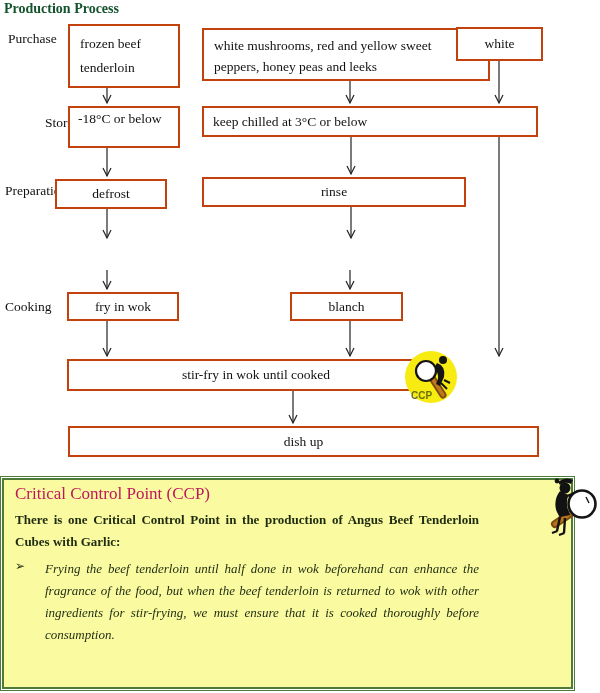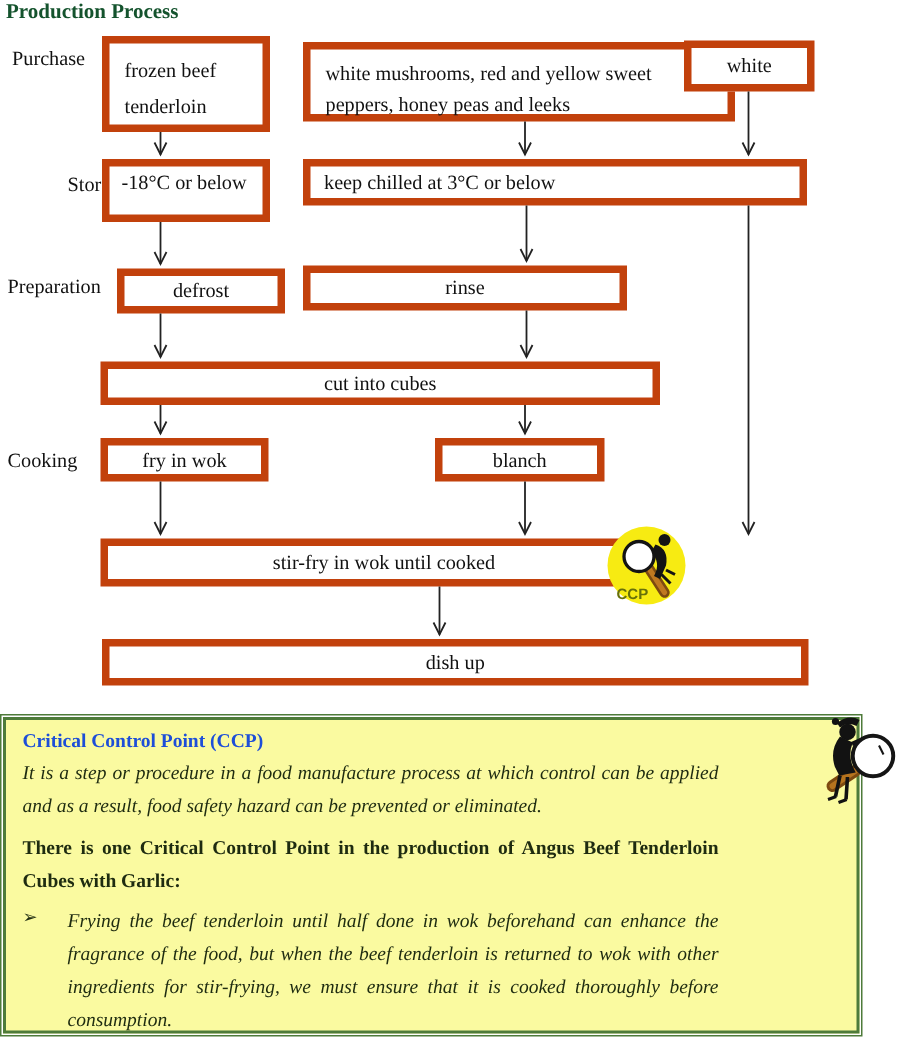--- a/index.html
+++ b/index.html
@@ -1,33 +1,33 @@
 <!DOCTYPE html>
 <html><head>
 <meta charset="utf-8">
 <style>
   html,body{margin:0;padding:0;background:#fff;}
   #page{position:relative;width:600px;height:693px;background:#fff;overflow:hidden;
         font-family:"Liberation Serif",serif;color:#111;}
   .title{position:absolute;left:4px;top:1px;font-size:14px;font-weight:bold;color:#14532d;}
   .stage-label{position:absolute;font-size:13.5px;color:#111;}
-  .fbox{position:absolute;box-sizing:border-box;background:#fff;border:5px solid #c2410c;
+  .fbox{position:absolute;box-sizing:border-box;background:#fff;border:2px solid #c2410c;
         font-size:13.5px;color:#111;}
   .fbox.center{display:flex;align-items:center;justify-content:center;text-align:center;}
   .fbox.leftflex{display:flex;align-items:center;padding-left:9px;padding-right:6px;}
   .fbox.block{padding:6px 10px;line-height:24px;}
   .fbox.block2{padding:5px 10px;line-height:21px;}
   .kf1{text-align:justify;text-align-last:justify;line-height:20px;}
   .kf2{line-height:20px;}
   #arrow-layer{position:absolute;left:0;top:0;pointer-events:none;}
   #ccp-badge{position:absolute;left:404px;top:350px;}
   #note-box{position:absolute;left:2px;top:478px;width:571px;height:211px;box-sizing:border-box;
         background:#FAFAA0;border:2px solid #4E7B3A;outline:1px solid #4E7B3A;outline-offset:1px;
         padding:5px 92px 2px 11px;color:#1E2B10;font-size:13px;}
-  .note-heading{font-weight:bold;font-size:13px;line-height:18px;color:#1d4ed8;}
+  .note-heading{font-weight:normal;font-size:17px;line-height:18px;color:#be185d;}
   .note-def{font-style:italic;line-height:22px;text-align:justify;margin-top:1px;}
   .note-statement{font-weight:bold;line-height:22px;text-align:justify;margin-top:6px;}
   .note-bullet{display:flex;margin-top:5px;}
   .bullet-marker{width:30px;flex:none;font-size:12px;padding-top:1px;}
   .bullet-text{font-style:italic;line-height:22px;text-align:justify;flex:1;}
   #inspector-icon{position:absolute;left:548px;top:474px;}
 </style>
 </head>
 <body>
 
@@ -45,25 +45,24 @@
   <div class="fbox block2" style="left:202px;top:28px;width:288px;height:53px;">white mushrooms, red and yellow sweet peppers, honey peas and leeks</div>
 
   <div class="fbox center" style="left:456px;top:27px;width:87px;height:34px;">white</div>
 
   <div class="fbox" style="left:68px;top:106px;width:112px;height:42px;padding:1px 8px;">
     <div class="kf2">-18°C or below</div>
   </div>
 
   <div class="fbox leftflex" style="left:202px;top:106px;width:336px;height:31px;">keep chilled at 3°C or below</div>
 
-  <div class="fbox center" style="left:78px;top:179px;width:112px;height:30px;">defrost</div>
+  <div class="fbox center" style="left:55px;top:179px;width:112px;height:30px;">defrost</div>
 
-  <div class="fbox center" style="left:202px;top:177px;width:216px;height:30px;">rinse</div>
+  <div class="fbox center" style="left:202px;top:177px;width:264px;height:30px;">rinse</div>
 
-  <div class="fbox center" style="left:67px;top:241px;width:373px;height:29px;">cut into cubes</div>
 
   <div class="fbox center" style="left:290px;top:292px;width:113px;height:29px;">blanch</div>
 
   <div class="fbox center" style="left:67px;top:292px;width:112px;height:29px;">fry in wok</div>
 
   <div class="fbox center" style="left:67px;top:359px;width:378px;height:32px;">stir-fry in wok until cooked</div>
 
   <div class="fbox center" style="left:68px;top:426px;width:471px;height:31px;">dish up</div>
 
   <svg id="arrow-layer" width="600" height="470">
@@ -104,21 +103,20 @@
     <circle cx="39" cy="10" r="4" fill="#141414"></circle>
     <path d="M33,13 q9,3 7,14 l-4,9 -4,-2 q5,-9 -2,-16 z" fill="#141414"></path>
     <line x1="37" y1="33" x2="43" y2="39" stroke="#141414" stroke-width="2"></line>
     <line x1="40" y1="30" x2="46" y2="33" stroke="#141414" stroke-width="2"></line>
     <circle cx="22" cy="21" r="10" fill="#FFFFFF" stroke="#141414" stroke-width="2.2"></circle>
     <text x="7" y="49" font-family="Liberation Sans, sans-serif" font-size="10" font-weight="bold" fill="#67700A">CCP</text>
   </svg>
 
   <div id="note-box">
     <div class="note-heading">Critical Control Point (CCP)</div>
-    <div class="note-def">It is a step or procedure in a food manufacture process at which control can be applied and as a result, food safety hazard can be prevented or eliminated.</div>
     <div class="note-statement">There is one Critical Control Point in the production of Angus Beef Tenderloin Cubes with Garlic:</div>
     <div class="note-bullet">
       <span class="bullet-marker">➢</span>
       <div class="bullet-text">Frying the beef tenderloin until half done in wok beforehand can enhance the fragrance of the food, but when the beef tenderloin is returned to wok with other ingredients for stir-frying, we must ensure that it is cooked thoroughly before consumption.</div>
     </div>
   </div>
 
   <svg id="inspector-icon" width="52" height="74" viewBox="0 0 52 74">
     <line x1="22" y1="40" x2="7" y2="50" stroke="#7D4A10" stroke-width="8" stroke-linecap="round"></line>
     <line x1="22" y1="40" x2="7" y2="50" stroke="#B5731E" stroke-width="4" stroke-linecap="round"></line>

